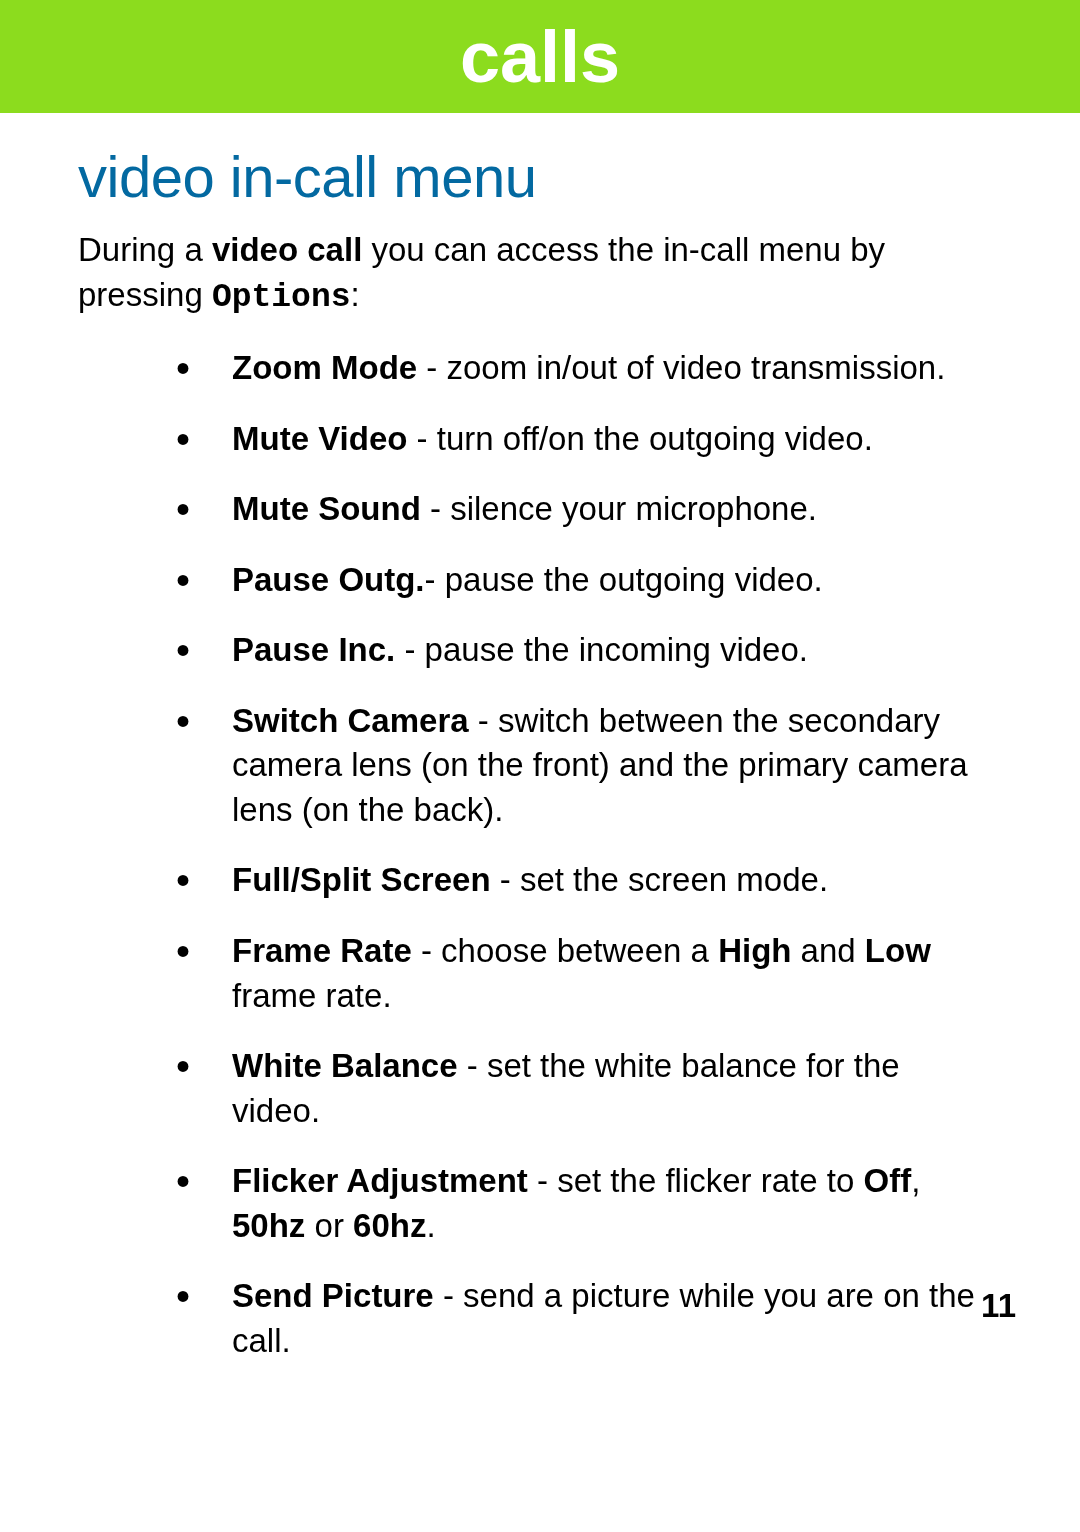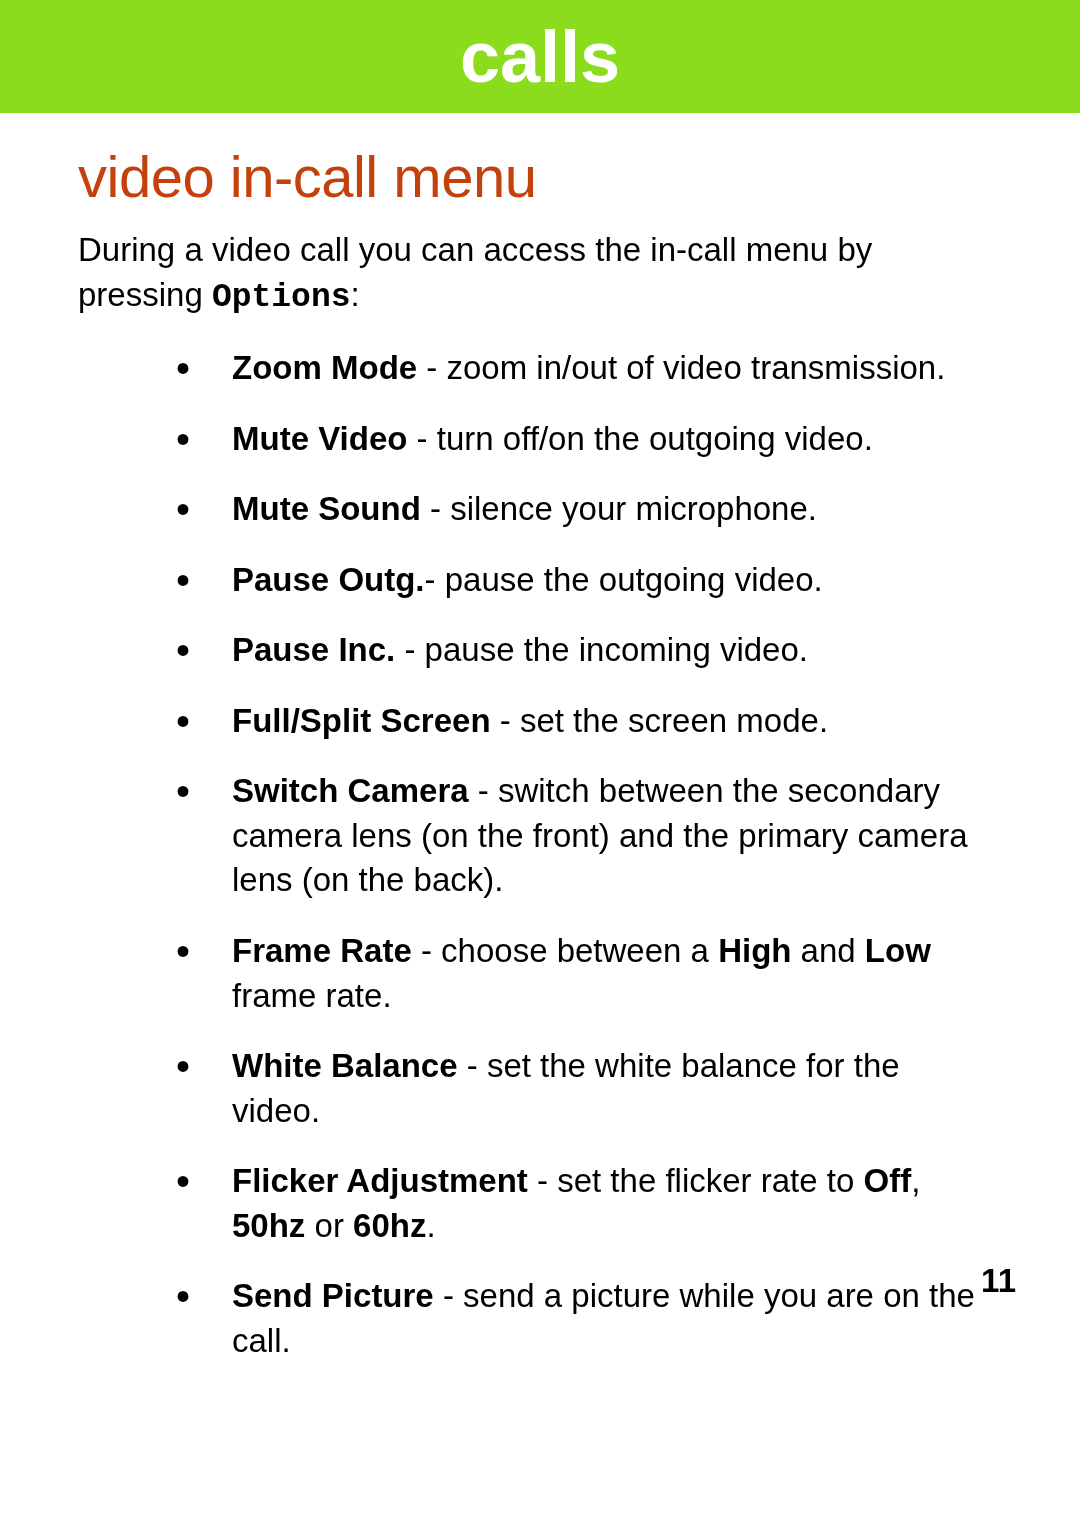--- a/index.html
+++ b/index.html
@@ -23,32 +23,32 @@
   .header-title {
     color: #ffffff;
     font-weight: 700;
     font-size: 72px;
     letter-spacing: 0px;
   }
   .content {
     padding: 30px 78px 0 78px;
   }
   .section-heading {
-    color: #c2410c;
+    color: #0369a1;
     font-size: 58px;
     font-weight: 400;
     margin: 0 0 18px 0;
     letter-spacing: -0.5px;
   }
   .intro {
     font-size: 33px;
     line-height: 1.35;
     margin: 0 0 26px 0;
   }
-  .intro .b1 { font-weight: 400; }
+  .intro .b1 { font-weight: 700; }
   .intro .b2 { font-weight: 700; font-family: Liberation Mono, monospace; font-stretch: condensed; }
   ul.options {
     list-style: none;
     margin: 6px;
     padding: 0 0 0 92px;
   }
   ul.options li {
     position: relative;
     font-size: 33px;
     line-height: 1.35;
@@ -65,21 +65,21 @@
     color: #000;
   }
   .term {
     font-weight: 700;
     font-family: "Arial Narrow", Arial, sans-serif;
     font-stretch: condensed;
   }
   .page-number {
     position: absolute;
     right: 64px;
-    bottom: 64px;
+    bottom: 39px;
     font-weight: 700;
     font-size: 33px;
   }
   .page {
     position: relative;
     width: 1080px;
     height: 1364px;
     overflow: hidden;
   }
 </style>
@@ -109,24 +109,24 @@
       <li>
         <span class="term">Mute Sound</span><span> - </span><span>silence your microphone.</span>
       </li>
       <li>
         <span class="term">Pause Outg.</span><span>- </span><span>pause the outgoing video.</span>
       </li>
       <li>
         <span class="term">Pause Inc.</span><span> - </span><span>pause the incoming video.</span>
       </li>
       <li>
-        <span class="term">Full/Split Screen</span><span> - </span><span>set the screen mode.</span>
+        <span class="term">Switch Camera</span><span> - </span><span>switch between the secondary camera lens (on the front) and the primary camera lens (on the back).</span>
       </li>
       <li>
-        <span class="term">Switch Camera</span><span> - </span><span>switch between the secondary camera lens (on the front) and the primary camera lens (on the back).</span>
+        <span class="term">Full/Split Screen</span><span> - </span><span>set the screen mode.</span>
       </li>
       <li>
         <span class="term">Frame Rate</span><span> - </span><span>choose between a </span><span class="term">High</span><span> and </span><span class="term">Low</span><span> frame rate.</span>
       </li>
       <li>
         <span class="term">White Balance</span><span> - </span><span>set the white balance for the video.</span>
       </li>
       <li>
         <span class="term">Flicker Adjustment</span><span> - </span><span>set the flicker rate to </span><span class="term">Off</span><span>, </span><span class="term">50hz</span><span> or </span><span class="term">60hz</span><span>.</span>
       </li>

